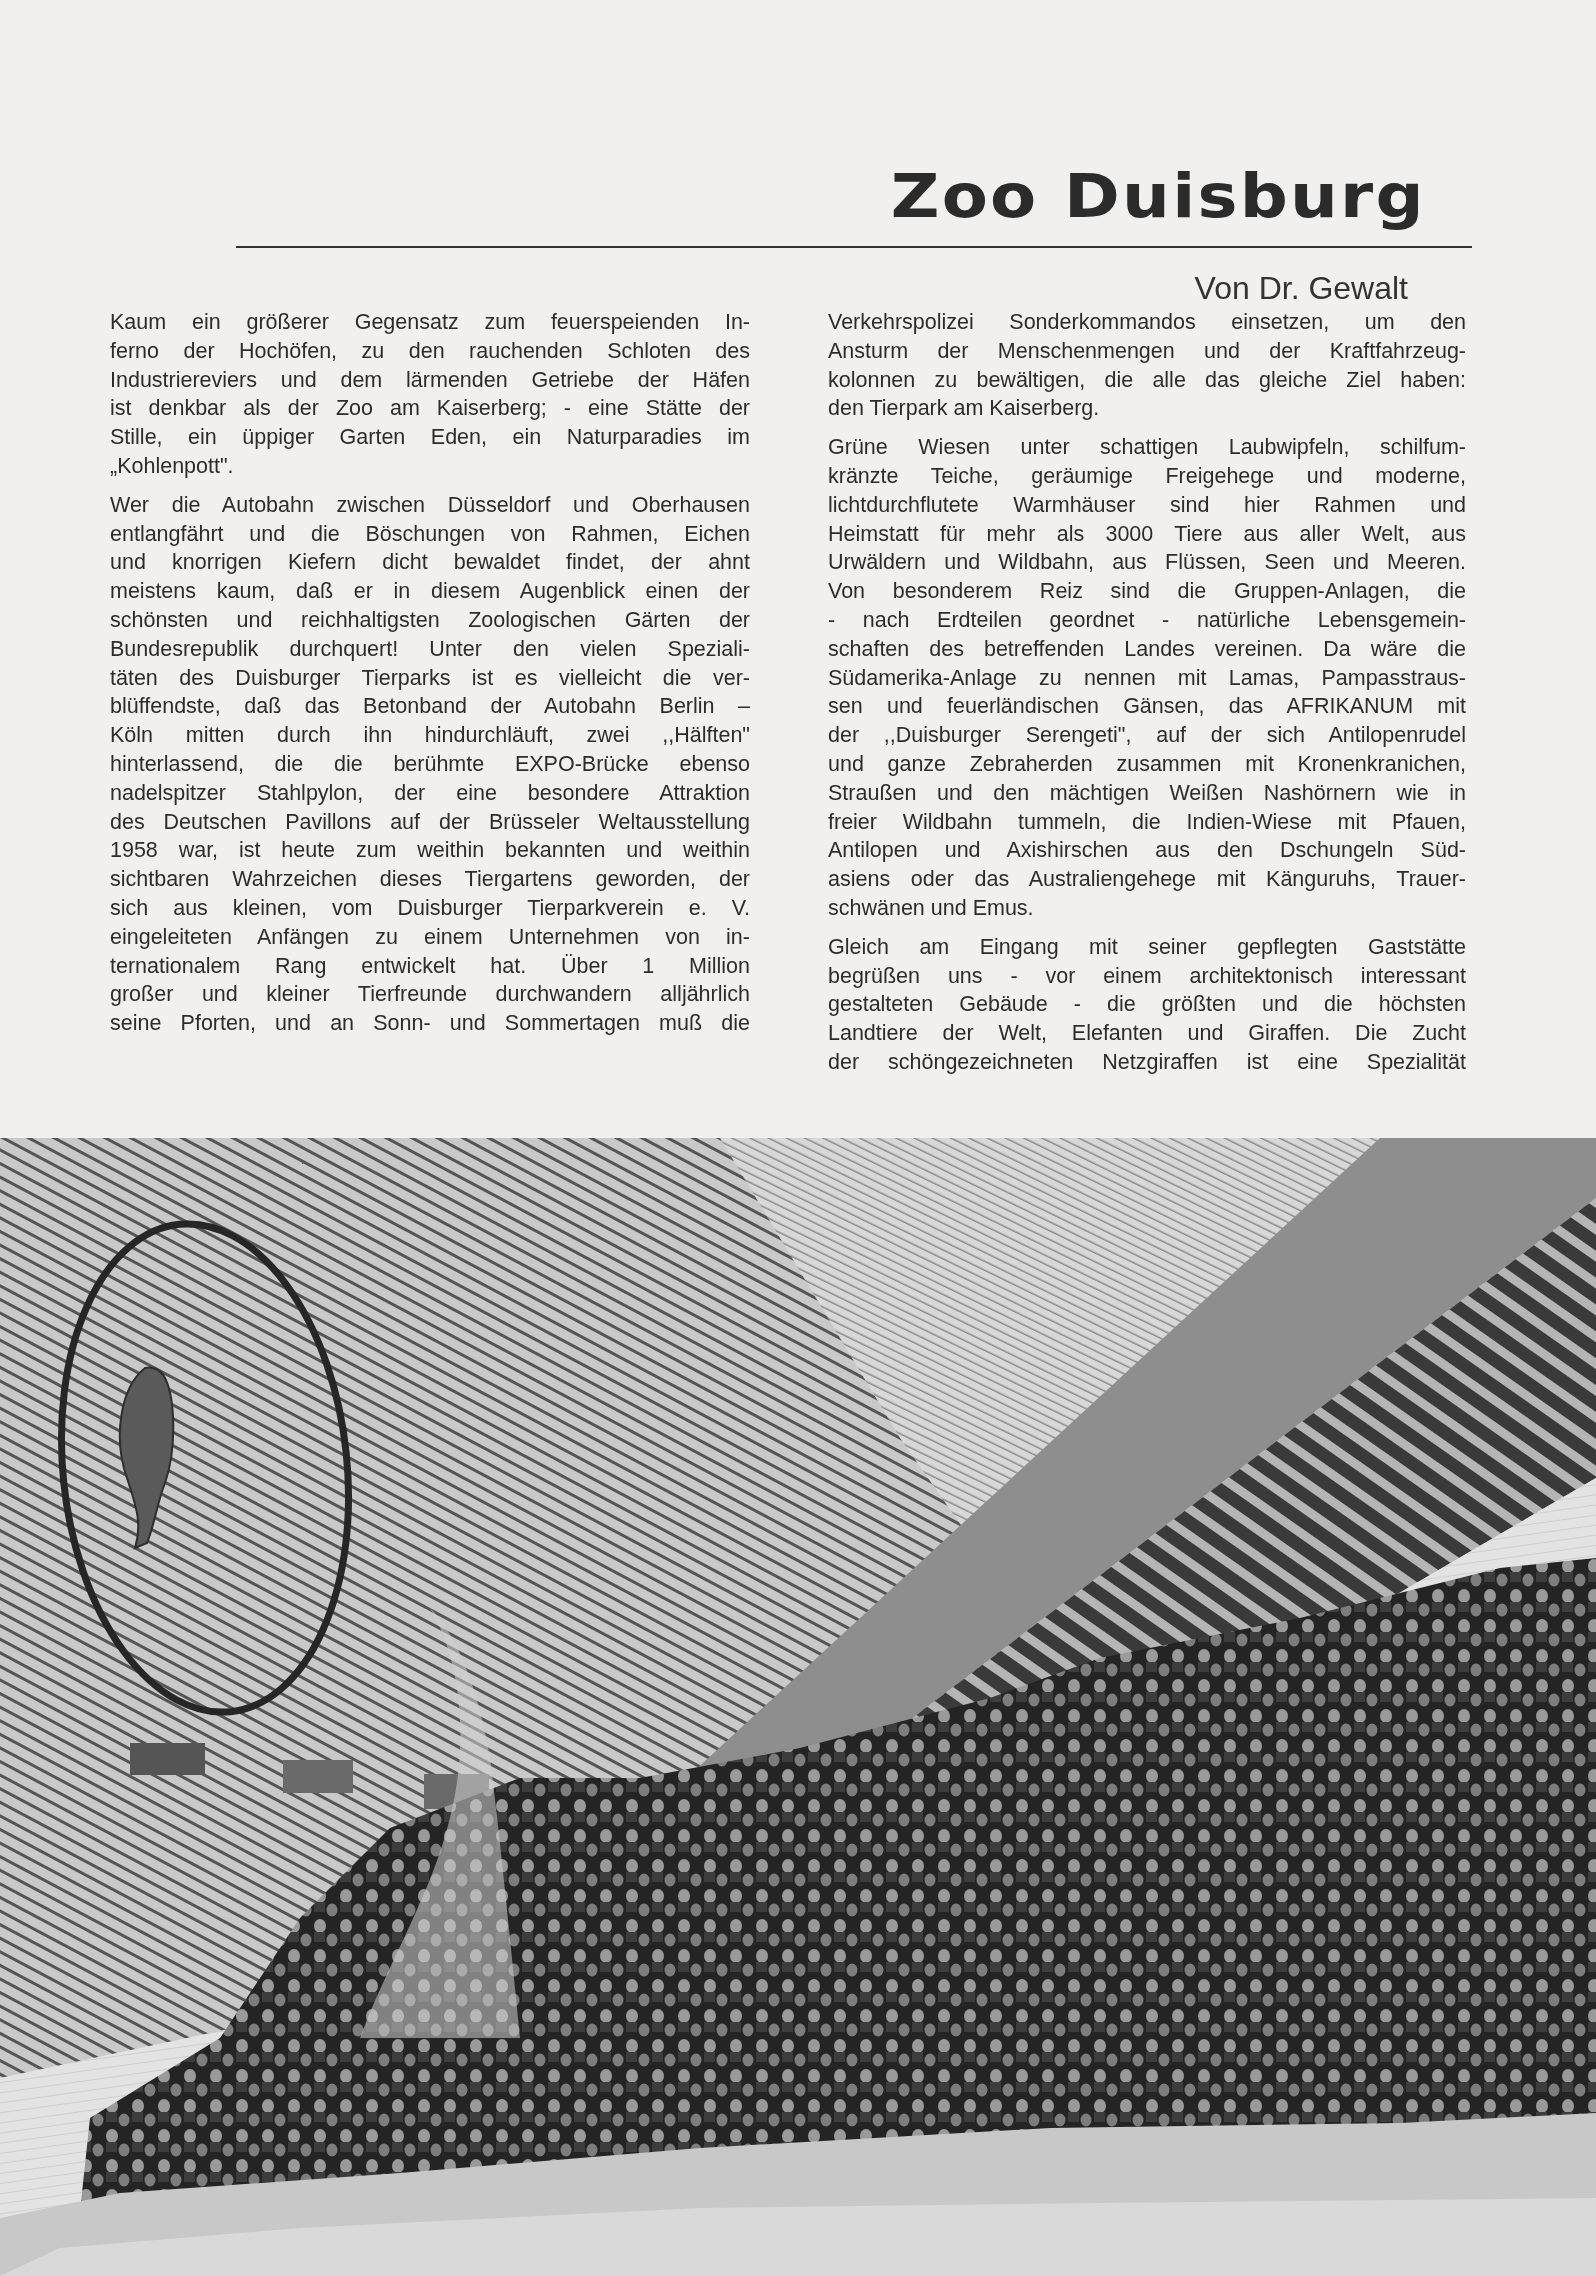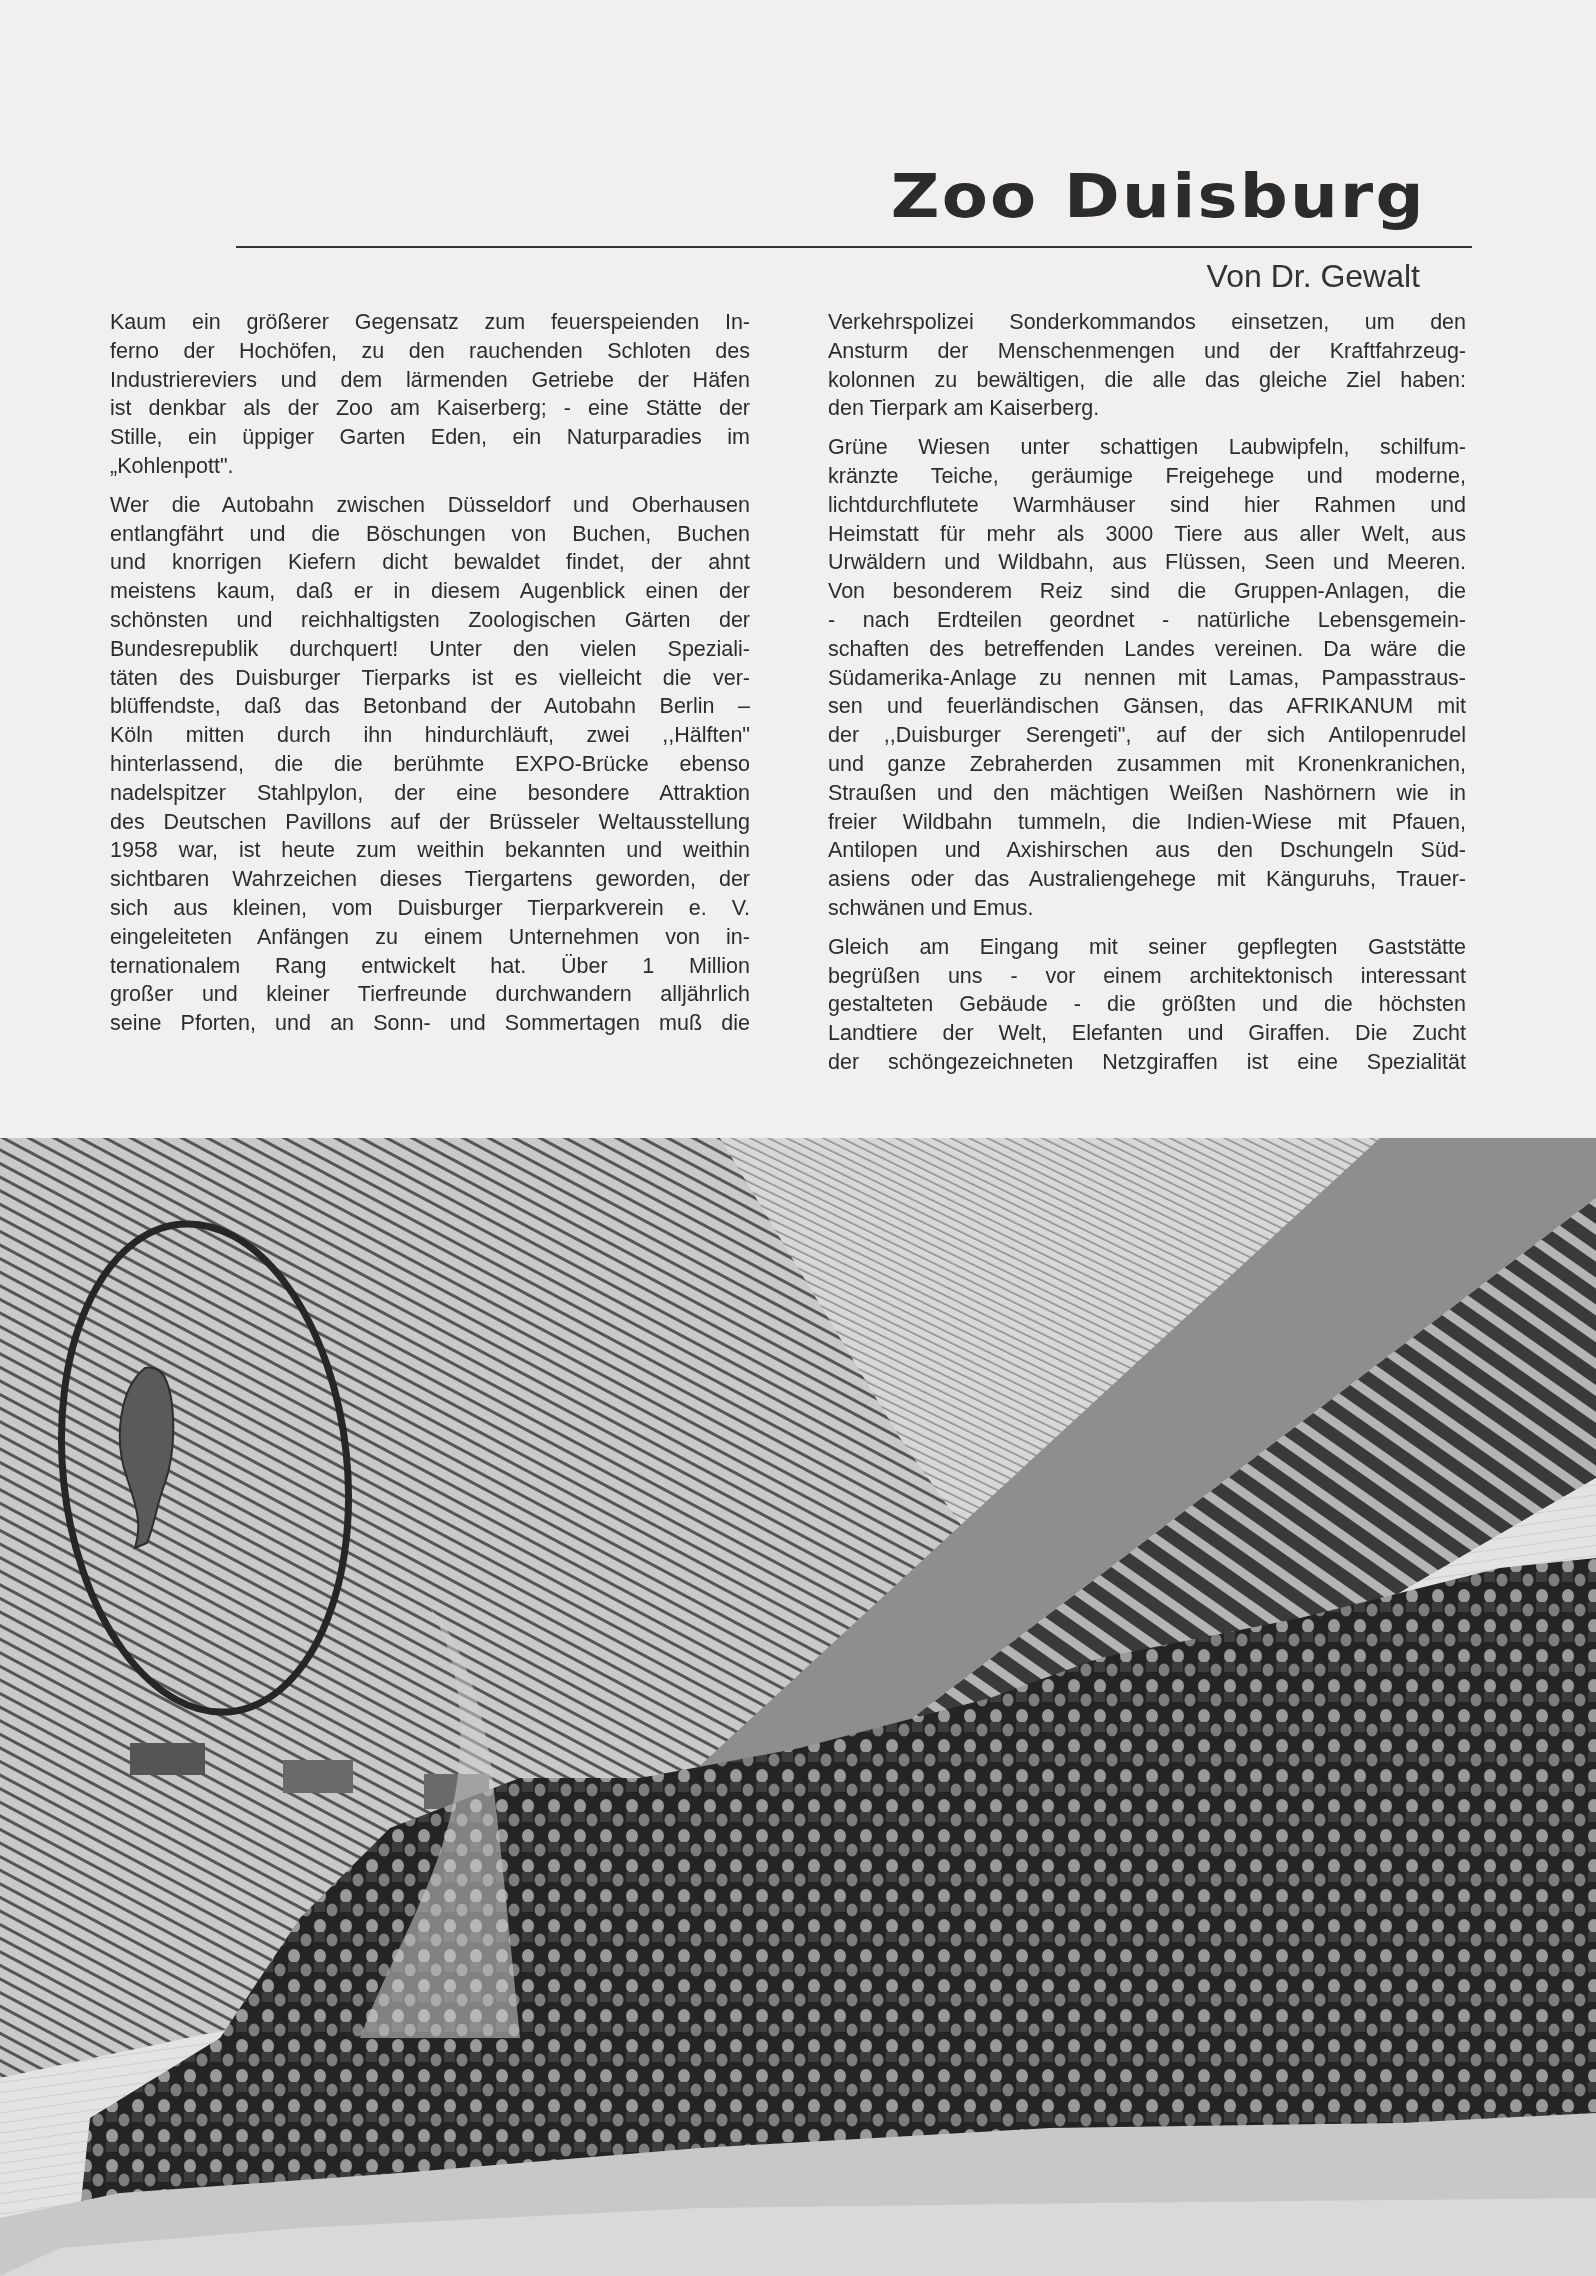--- a/index.html
+++ b/index.html
@@ -15,21 +15,21 @@
     font-weight: bold; font-size: 60px; letter-spacing: 2px;
     color: #2b2b2b; white-space: nowrap; margin: 0; line-height: 1;
     transform: scaleX(1.12); transform-origin: right center;
   }
   .rule {
     position: absolute; left: 236px; top: 246px; width: 1236px; height: 0;
     border-top: 2px solid #333;
   }
   .byline {
     position: absolute; right: 172px; top: 255px;
-    font-size: 32px; color: #333; white-space: nowrap; margin: 4px; line-height: 1.1;
+    font-size: 32px; color: #333; white-space: nowrap; margin: 16px; line-height: 1.1;
   }
   .col {
     position: absolute; top: 308px; width: 640px;
     font-size: 21.5px; line-height: 28.8px; color: #2c2c2c;
   }
   .col.left { left: 110px; }
   .col.right { left: 828px; width: 638px; }
   .col p {
     margin: 0 0 10px 0; text-align: justify; text-align-last: left;
     hyphens: manual;
@@ -53,21 +53,21 @@
   <p>
       <span class="line">Kaum ein größerer Gegensatz zum feuerspeienden In-</span>
       <span class="line">ferno der Hochöfen, zu den rauchenden Schloten des</span>
       <span class="line">Industriereviers und dem lärmenden Getriebe der Häfen</span>
       <span class="line">ist denkbar als der Zoo am Kaiserberg; - eine Stätte der</span>
       <span class="line">Stille, ein üppiger Garten Eden, ein Naturparadies im</span>
       <span class="line last">„Kohlenpott".</span>
     </p>
   <p>
       <span class="line">Wer die Autobahn zwischen Düsseldorf und Oberhausen</span>
-      <span class="line">entlangfährt und die Böschungen von Buchen, Buchen</span>
+      <span class="line">entlangfährt und die Böschungen von Rahmen, Eichen</span>
       <span class="line">und knorrigen Kiefern dicht bewaldet findet, der ahnt</span>
       <span class="line">meistens kaum, daß er in diesem Augenblick einen der</span>
       <span class="line">schönsten und reichhaltigsten Zoologischen Gärten der</span>
       <span class="line">Bundesrepublik durchquert! Unter den vielen Speziali-</span>
       <span class="line">täten des Duisburger Tierparks ist es vielleicht die ver-</span>
       <span class="line">blüffendste, daß das Betonband der Autobahn Berlin –</span>
       <span class="line">Köln mitten durch ihn hindurchläuft, zwei ,,Hälften"</span>
       <span class="line">hinterlassend, die die berühmte EXPO-Brücke ebenso</span>
       <span class="line">nadelspitzer Stahlpylon, der eine besondere Attraktion</span>
       <span class="line">des Deutschen Pavillons auf der Brüsseler Weltausstellung</span>

